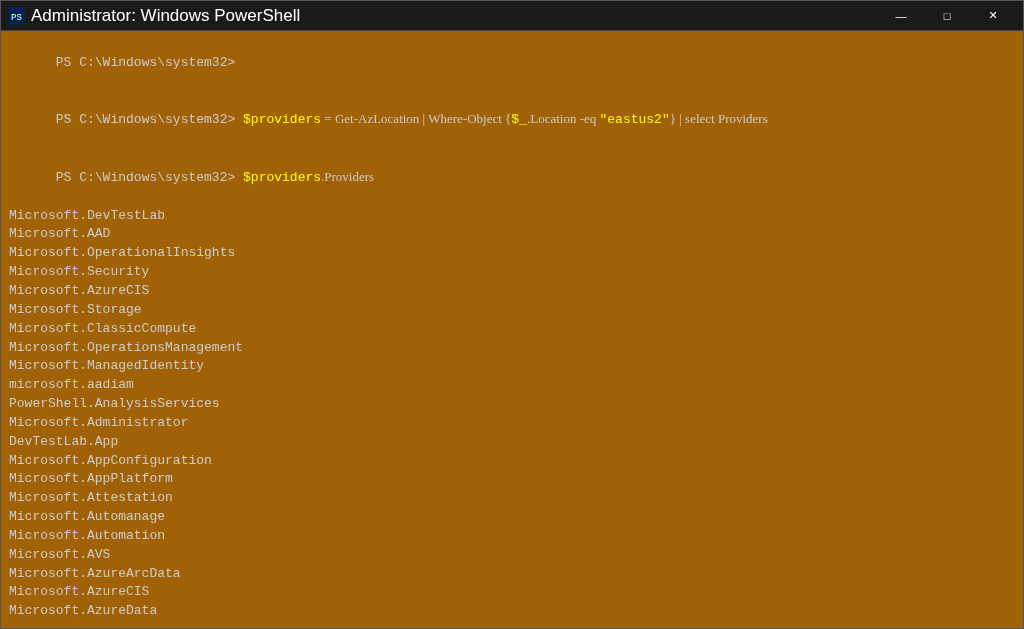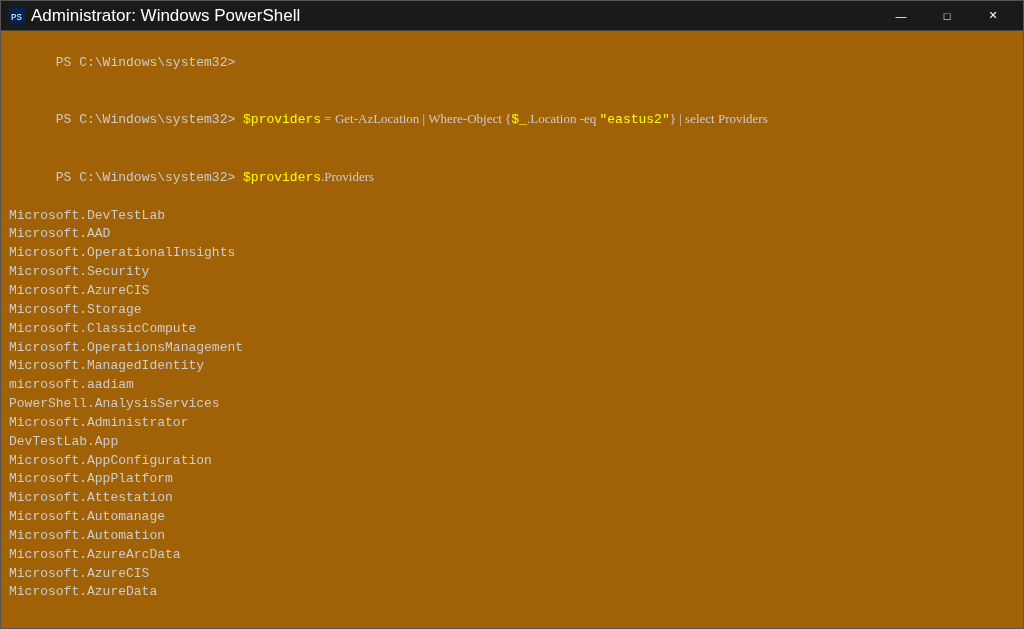--- a/index.html
+++ b/index.html
@@ -153,18 +153,19 @@
     <div class="line output-text">Microsoft.ManagedIdentity</div>
     <div class="line output-text">microsoft.aadiam</div>
     <div class="line output-text">PowerShell.AnalysisServices</div>
     <div class="line output-text">Microsoft.Administrator</div>
     <div class="line output-text">DevTestLab.App</div>
     <div class="line output-text">Microsoft.AppConfiguration</div>
     <div class="line output-text">Microsoft.AppPlatform</div>
     <div class="line output-text">Microsoft.Attestation</div>
     <div class="line output-text">Microsoft.Automanage</div>
     <div class="line output-text">Microsoft.Automation</div>
+    <div class="line output-text">Microsoft.AVS</div>
     <div class="line output-text">Microsoft.AzureArcData</div>
     <div class="line output-text">Microsoft.AzureCIS</div>
     <div class="line output-text">Microsoft.AzureData</div>
 
   </div>
 </div>
 
 </body></html>

